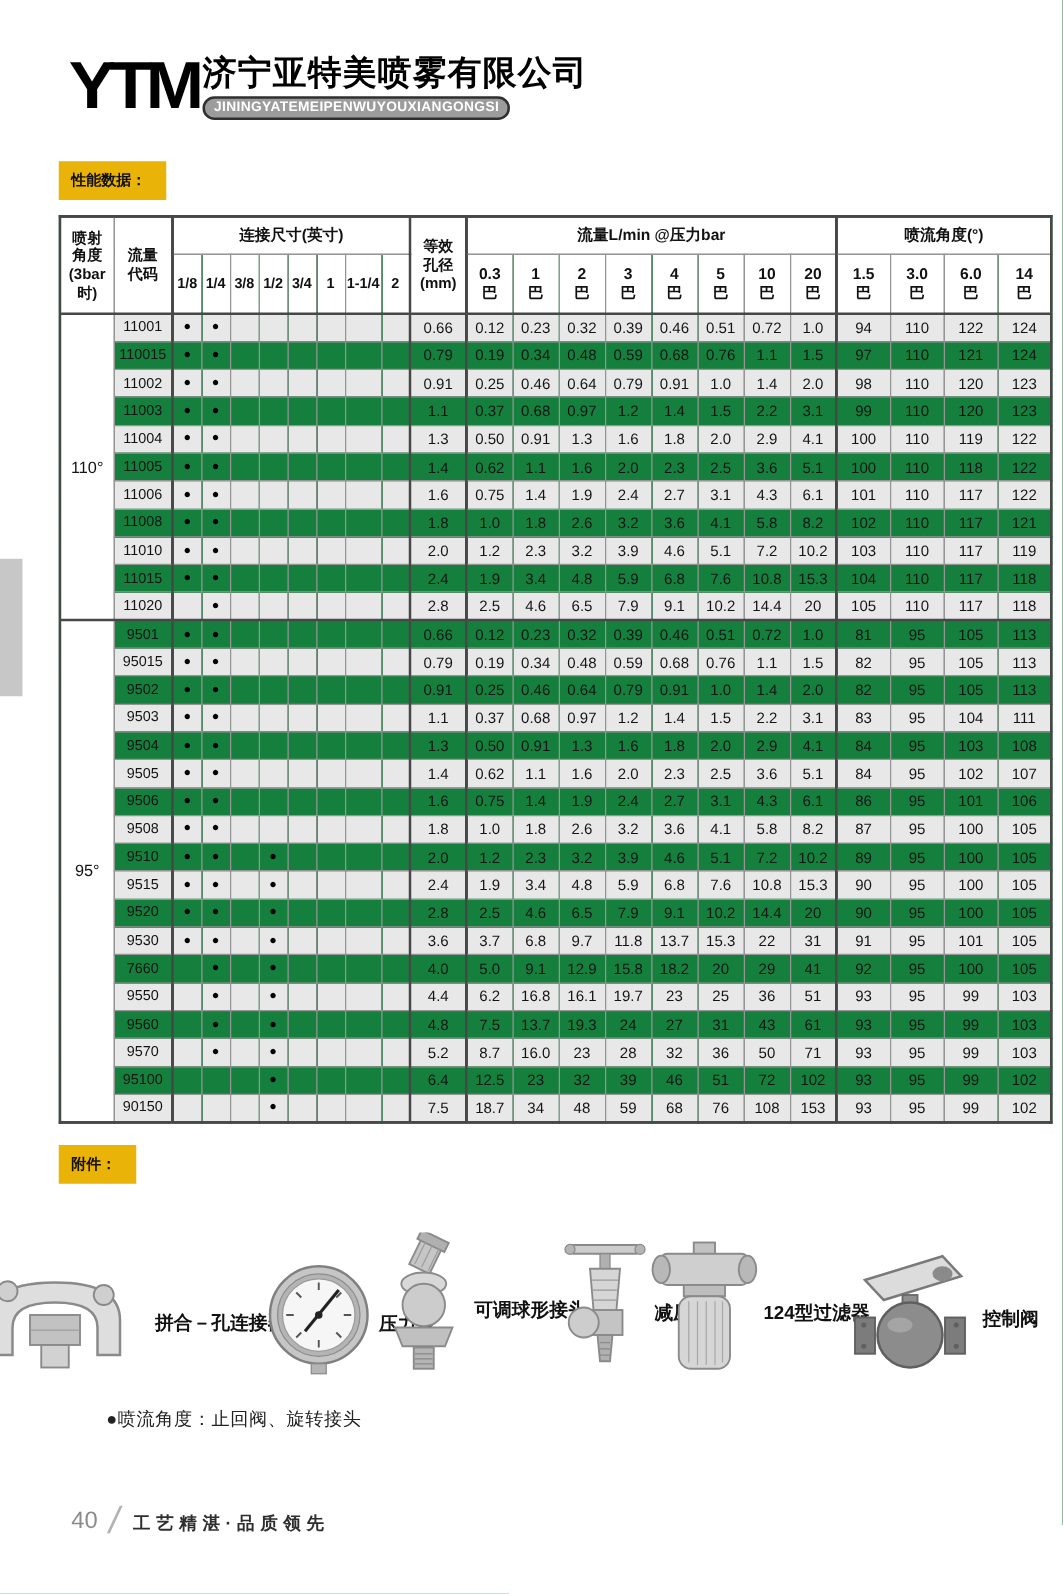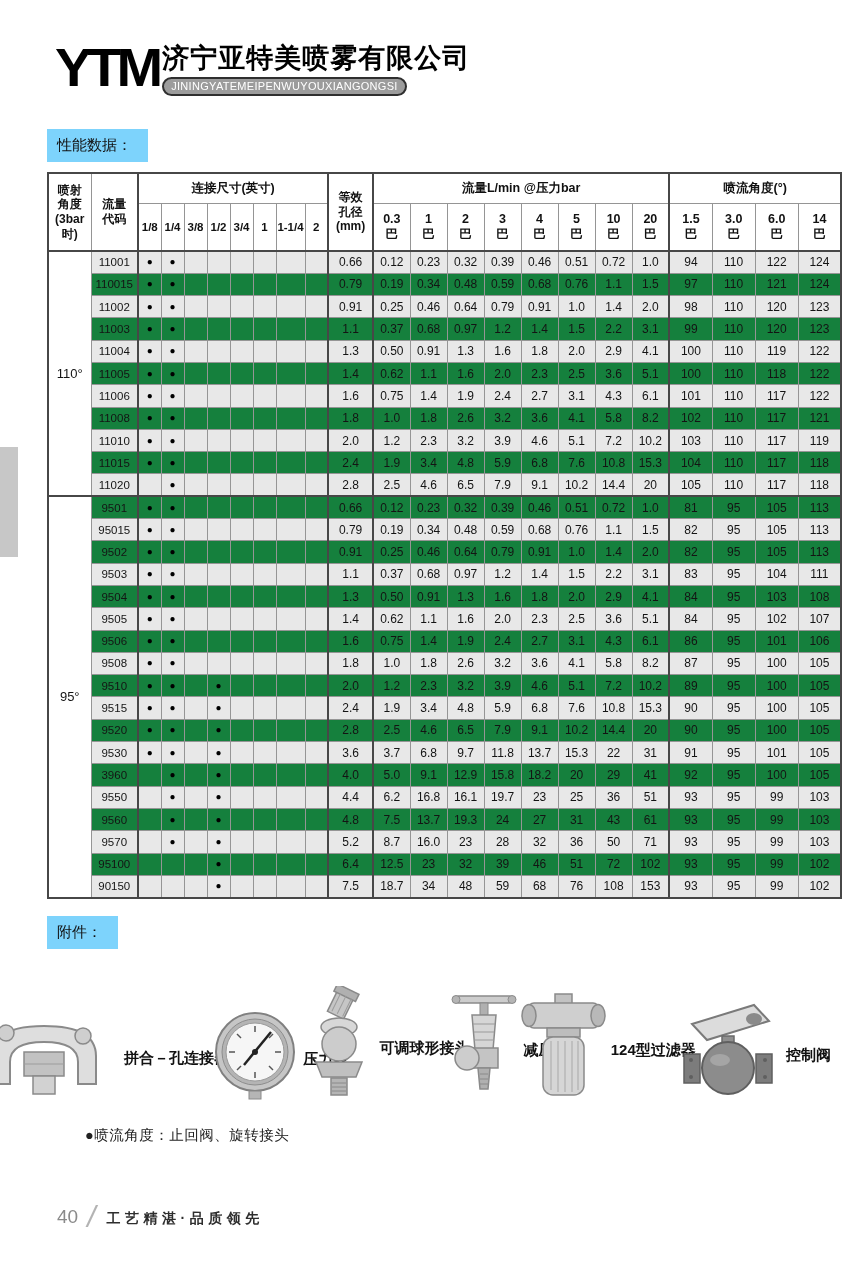--- a/index.html
+++ b/index.html
@@ -4,23 +4,23 @@
 <style>
 *{box-sizing:border-box;margin:0;padding:0}
 html,body{width:850px;height:1275px}
 body{background:#fff;font-family:"Liberation Sans","DejaVu Sans",sans-serif;position:relative;color:#141414;overflow:hidden}
 .left-tab{position:absolute;left:0;top:447px;width:18px;height:110px;background:#c7c7c7}
 
 .header{position:absolute;left:55px;top:42px;display:flex;align-items:flex-start}
 .logo{font-size:56px;font-weight:900;letter-spacing:-5px;line-height:.92;color:#000;transform:scaleY(.95)}
 .company{margin-left:4px;padding-top:2px}
 .company-name{font-size:27px;font-weight:bold;letter-spacing:1px;color:#000;line-height:1.1}
-.company-pill{display:inline-block;margin-top:3px;background:#9c9c9c;border:2px solid #2f2f2f;border-radius:10px;color:#fff;font-size:11px;font-weight:normal;letter-spacing:.3px;padding:0 7px;line-height:15px}
-
-.sec-label{position:absolute;background:#7dd3fc;font-weight:normal;font-size:15px;padding:7px 16px 7px 10px;color:#111}
+.company-pill{display:inline-block;margin-top:3px;background:#9c9c9c;border:2px solid #2f2f2f;border-radius:10px;color:#fff;font-size:11px;font-weight:bold;letter-spacing:.3px;padding:0 7px;line-height:15px}
+
+.sec-label{position:absolute;background:#eab308;font-weight:bold;font-size:12px;padding:7px 16px 7px 10px;color:#111}
 .perf-label{left:47px;top:129px}
 .acc-label{left:47px;top:916px}
 
 table{position:absolute;left:47px;top:172px;width:785px;border-collapse:collapse;table-layout:fixed;border:2px solid #474747;font-size:12px;background:#15803d}
 th,td{border:1px solid #959595;text-align:center;vertical-align:middle;padding:0;overflow:hidden}
 thead th{font-weight:bold;background:#fff;color:#111}
 thead tr:first-child{height:30px}
 thead tr:nth-child(2){height:48px}
 tbody tr{height:22.3px}
 .h-multi{white-space:pre-line;line-height:1.22;font-size:12px}
@@ -687,21 +687,21 @@
         <td class="num shade">13.7</td>
         <td class="num shade">15.3</td>
         <td class="num shade">22</td>
         <td class="num shade">31</td>
         <td class="num bL shade">91</td>
         <td class="num shade">95</td>
         <td class="num shade">101</td>
         <td class="num shade">105</td>
       </tr>
       <tr>
-        <td class="code">3960</td>
+        <td class="code">7660</td>
         <td class="dot bL"></td>
         <td class="dot">●</td>
         <td class="dot"></td>
         <td class="dot">●</td>
         <td class="dot"></td>
         <td class="dot"></td>
         <td class="dot"></td>
         <td class="dot"></td>
         <td class="num bL">4.0</td>
         <td class="num bL">5.0</td>

